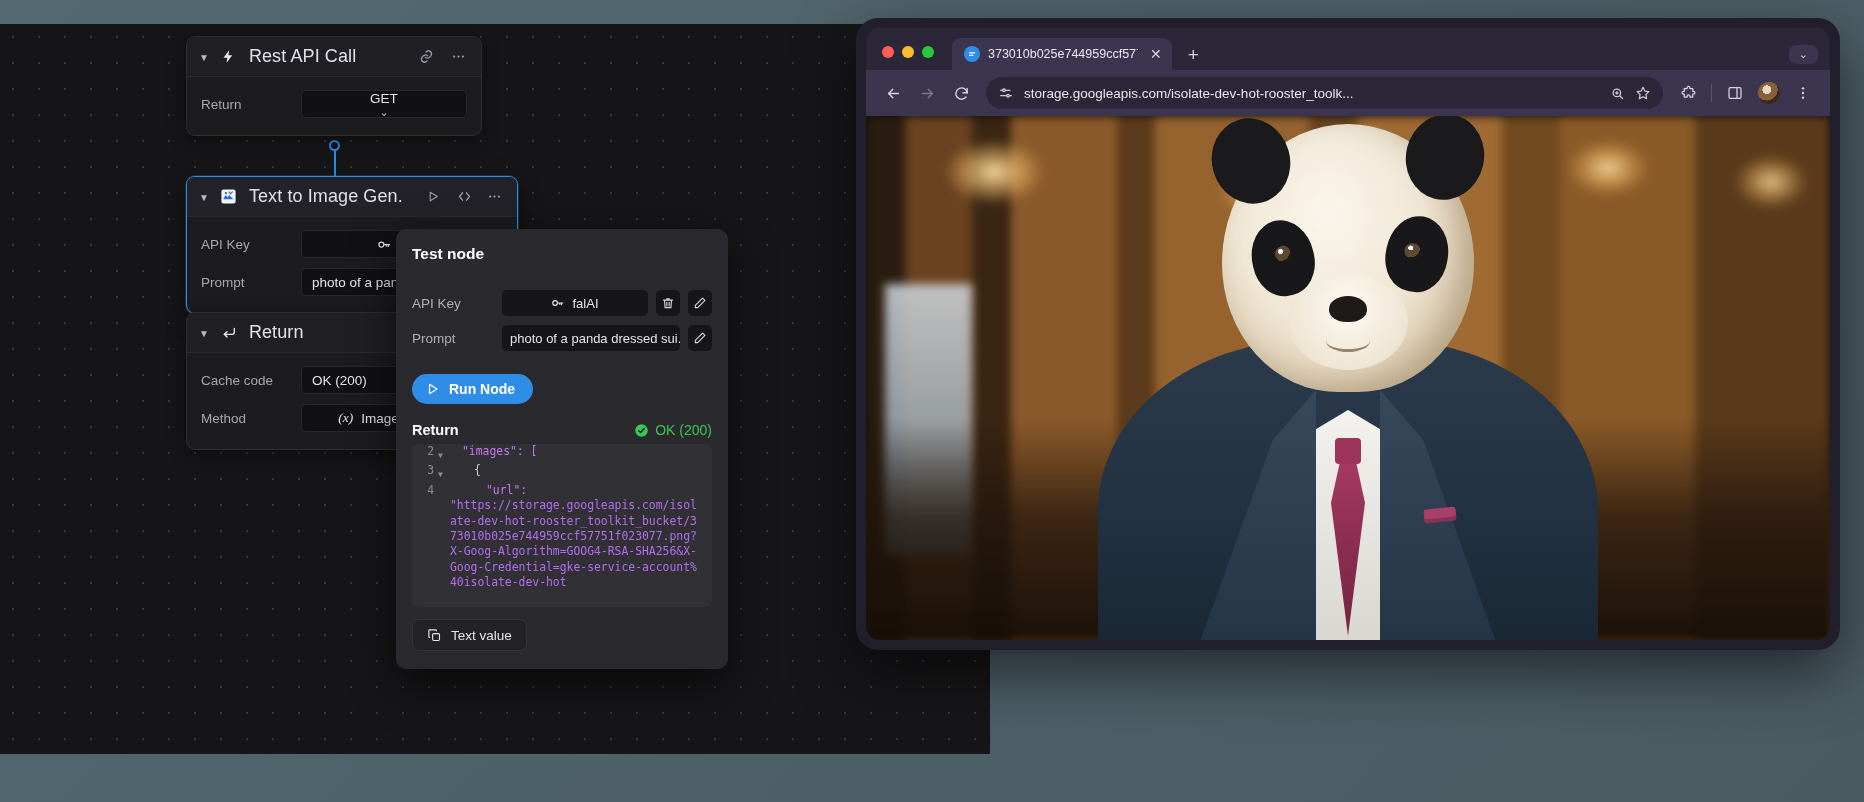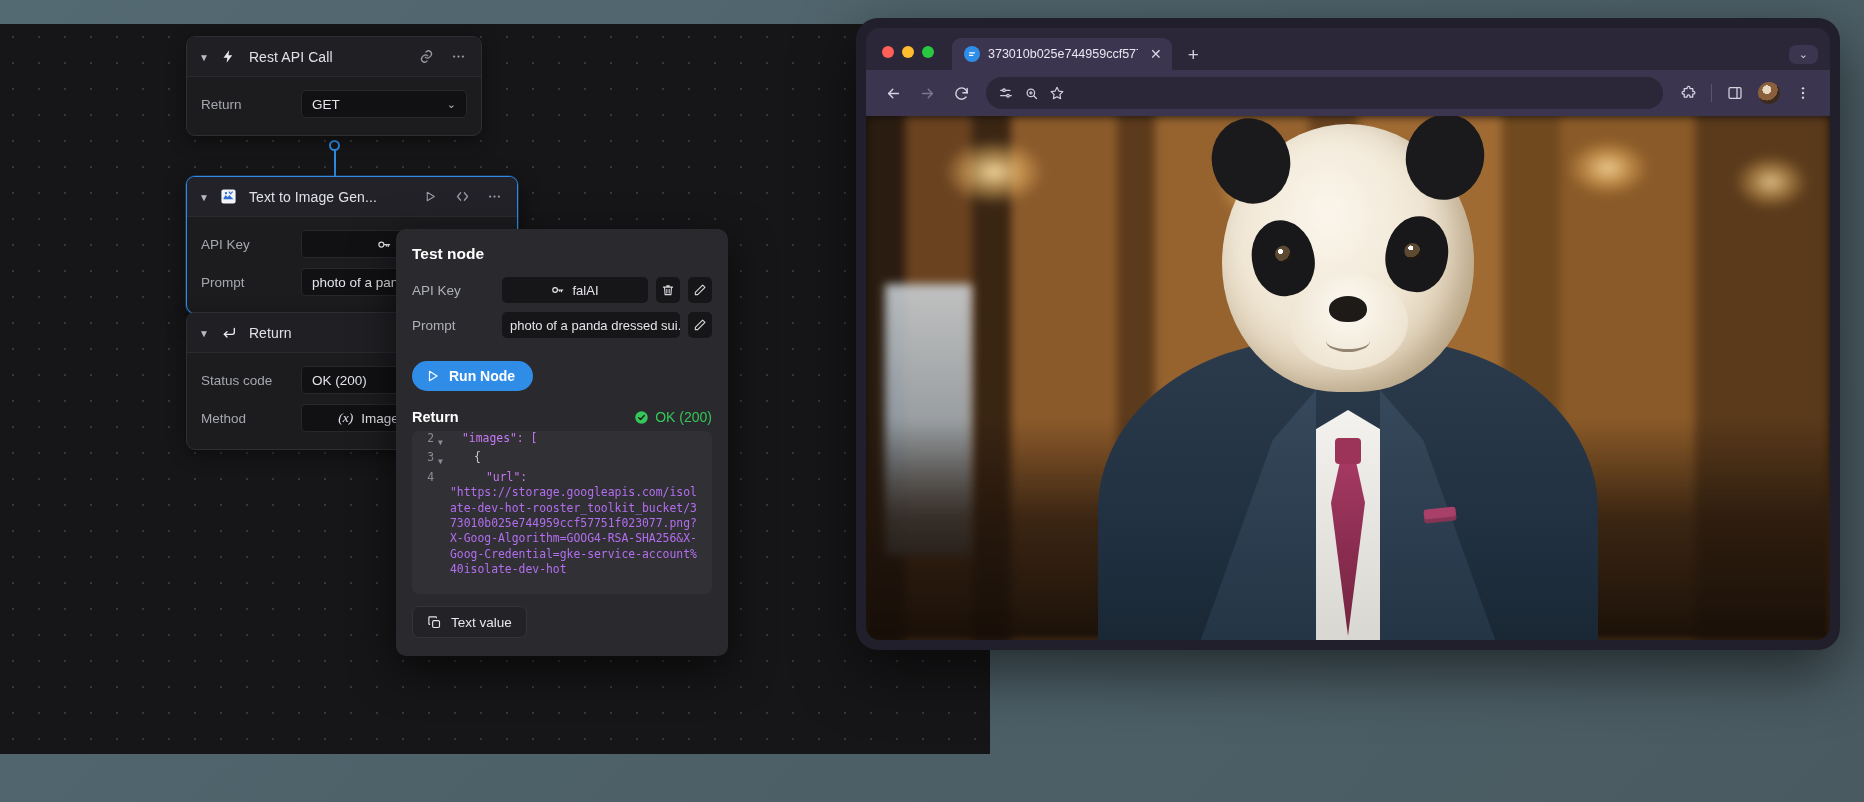--- a/index.html
+++ b/index.html
@@ -32,34 +32,34 @@
   .node.selected { border: 1.6px solid #2f8de8; box-shadow: 0 0 0 1px rgba(47,141,232,.25), 0 6px 20px rgba(0,0,0,.5); }
   .node-head {
     display: flex; align-items: center; gap: 10px;
     height: 40px; padding: 0 12px;
     background: #202024;
     border-bottom: 1px solid #2a2a2f;
   }
   .node.selected .node-head { background:#222228; }
   .caret { color:#b9bbc2; font-size:10px; line-height:1; transform: translateY(1px); cursor:pointer; }
   .node-icon { width: 20px; height: 20px; display:flex; align-items:center; justify-content:center; color:#e8e9ee; flex:none;}
-  .node-title { color:#dfe1e7; font-size:14px; letter-spacing:.1px; white-space:nowrap; overflow:hidden; }
+  .node-title { color:#dfe1e7; font-size:18px; letter-spacing:.1px; white-space:nowrap; overflow:hidden; }
   .head-spacer { flex:1; }
   .head-btn { width:22px;height:22px; display:flex;align-items:center;justify-content:center; color:#9a9ca4; cursor:pointer; border-radius:4px;}
 
   .node-body { padding: 12px 14px 16px 14px; }
   .row { display:flex; align-items:center; height:30px; margin-bottom:8px; }
   .row:last-child { margin-bottom:0; }
   .row-label { width: 100px; color:#a6a8b0; font-size:13.5px; flex:none;}
   .field {
     flex:1; height:28px; background:#111113; border:1px solid #27272c; border-radius:5px;
     display:flex; align-items:center; padding:0 10px; color:#e3e4e9; font-size:13.5px;
     white-space:nowrap; overflow:hidden;
   }
-  .field.select { justify-content:space-between; }
+  .field.select { justify-content:space-between;flex-direction:column; }
   .field.center { justify-content:center; gap:8px; }
   .chev { color:#b4b6bd; font-size:11px; }
   .keyicon { color:#e3e4e9; display:flex; align-items:center; }
   .xvar { font-style: italic; font-family:"Liberation Serif",serif; color:#e3e4e9; }
 
   
   .conn { position:absolute; }
   .conn-line { position:absolute; width:2px; background:#2f8de8; }
   .conn-dot { position:absolute; width:11px;height:11px;border-radius:50%; border:2px solid #2f8de8; background:#161618; }
   .conn-arrow { position:absolute; width:0;height:0;border-left:5.5px solid transparent;border-right:5.5px solid transparent;border-top:8px solid #2f8de8;}
@@ -70,21 +70,21 @@
     box-shadow:0 2px 6px rgba(0,0,0,.5);
   }
 
   
   #testnode {
     position:absolute; left:396px; top:205px; width:332px;
     background:#2a2a2e; border-radius:10px; padding:16px 16px 18px 16px;
     box-shadow: 0 14px 44px rgba(0,0,0,.62);
     z-index: 40;
   }
-  #testnode h3 { color:#fff; font-size:15.5px; font-weight:bold; margin-bottom:14px; }
+  #testnode h3 { color:#fff; font-size:15.5px; font-weight:bold; margin-bottom:27px; }
   .tn-row { display:flex; align-items:center; gap:8px; margin-bottom:9px; }
   .tn-label { width:82px; color:#aeb0b8; font-size:13.5px; flex:none;}
   .tn-field {
     flex:1; height:26px; background:#161618; border-radius:5px; display:flex; align-items:center;
     justify-content:center; gap:7px; color:#e3e4e9; font-size:13px; padding:0 8px;
     white-space:nowrap; overflow:hidden;
   }
   .tn-field.left { justify-content:flex-start; }
   .icon-btn {
     width:24px;height:26px;flex:none;background:#161618;border-radius:5px;
@@ -352,21 +352,21 @@
           <svg width="16" height="16" viewBox="0 0 24 24" fill="none" stroke="currentColor" stroke-width="2" stroke-linecap="round" stroke-linejoin="round">
               <path d="M20 5v6a3 3 0 0 1-3 3H5"></path>
               <path d="M9 10l-4 4 4 4"></path>
             </svg>
         </span>
         <span class="node-title">Return</span>
         <span class="head-spacer"></span>
       </div>
       <div class="node-body">
         <div class="row">
-          <div class="row-label">Status code</div>
+          <div class="row-label">Cache code</div>
           <div class="field">OK (200)</div>
         </div>
         <div class="row">
           <div class="row-label">Method</div>
           <div class="field center">
             <span class="xvar">(x)</span>
             <span>Image URL</span>
           </div>
         </div>
       </div>
@@ -510,20 +510,21 @@
         </span>
         <span class="omni">
           <span class="omni-icon">
             <svg width="16" height="16" viewBox="0 0 24 24" fill="none" stroke="currentColor" stroke-width="1.9" stroke-linecap="round">
                 <circle cx="9" cy="8" r="2"></circle>
                 <path d="M12 8h6M4 8h3"></path>
                 <circle cx="15" cy="16" r="2"></circle>
                 <path d="M4 16h9M18 16h2"></path>
               </svg>
           </span>
+          <span class="omni-url">storage.googleapis.com/isolate-dev-hot-rooster_toolk...</span>
           <span class="omni-icon">
             <svg width="15" height="15" viewBox="0 0 24 24" fill="none" stroke="currentColor" stroke-width="2" stroke-linecap="round">
                 <circle cx="11" cy="11" r="6"></circle>
                 <path d="M15.5 15.5L20 20M9 11h4M11 9v4"></path>
               </svg>
           </span>
           <span class="omni-icon">
             <svg width="16" height="16" viewBox="0 0 24 24" fill="none" stroke="currentColor" stroke-width="1.8" stroke-linejoin="round">
                 <path d="M12 3.5l2.7 5.6 6.1.9-4.4 4.3 1 6.1-5.4-2.9-5.4 2.9 1-6.1L3.2 10l6.1-.9L12 3.5z"></path>
               </svg>

